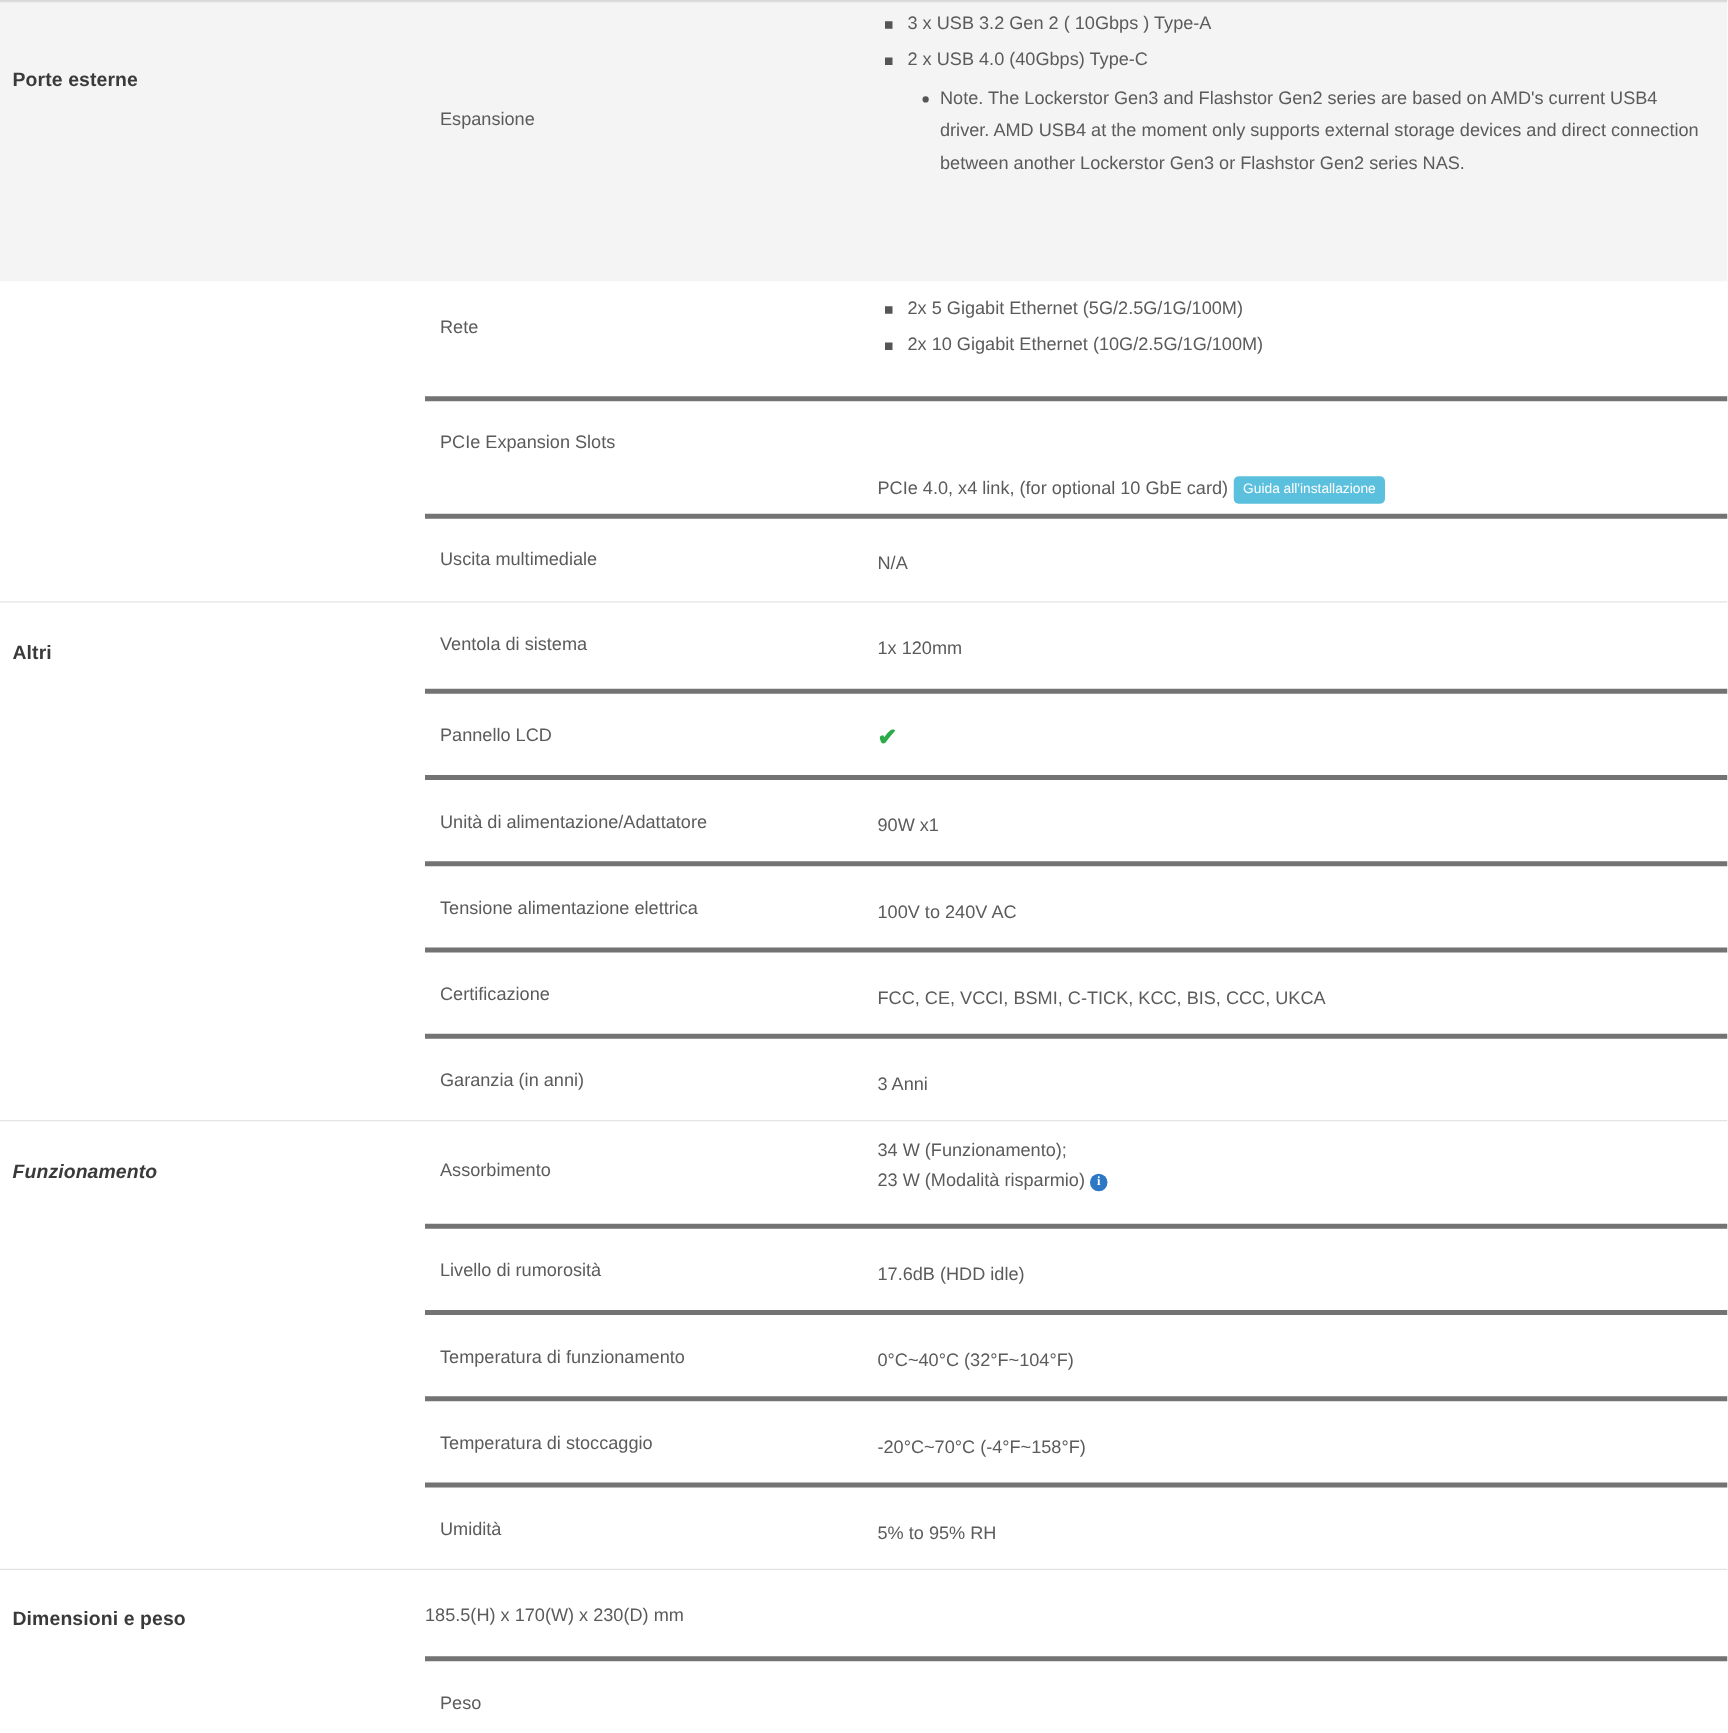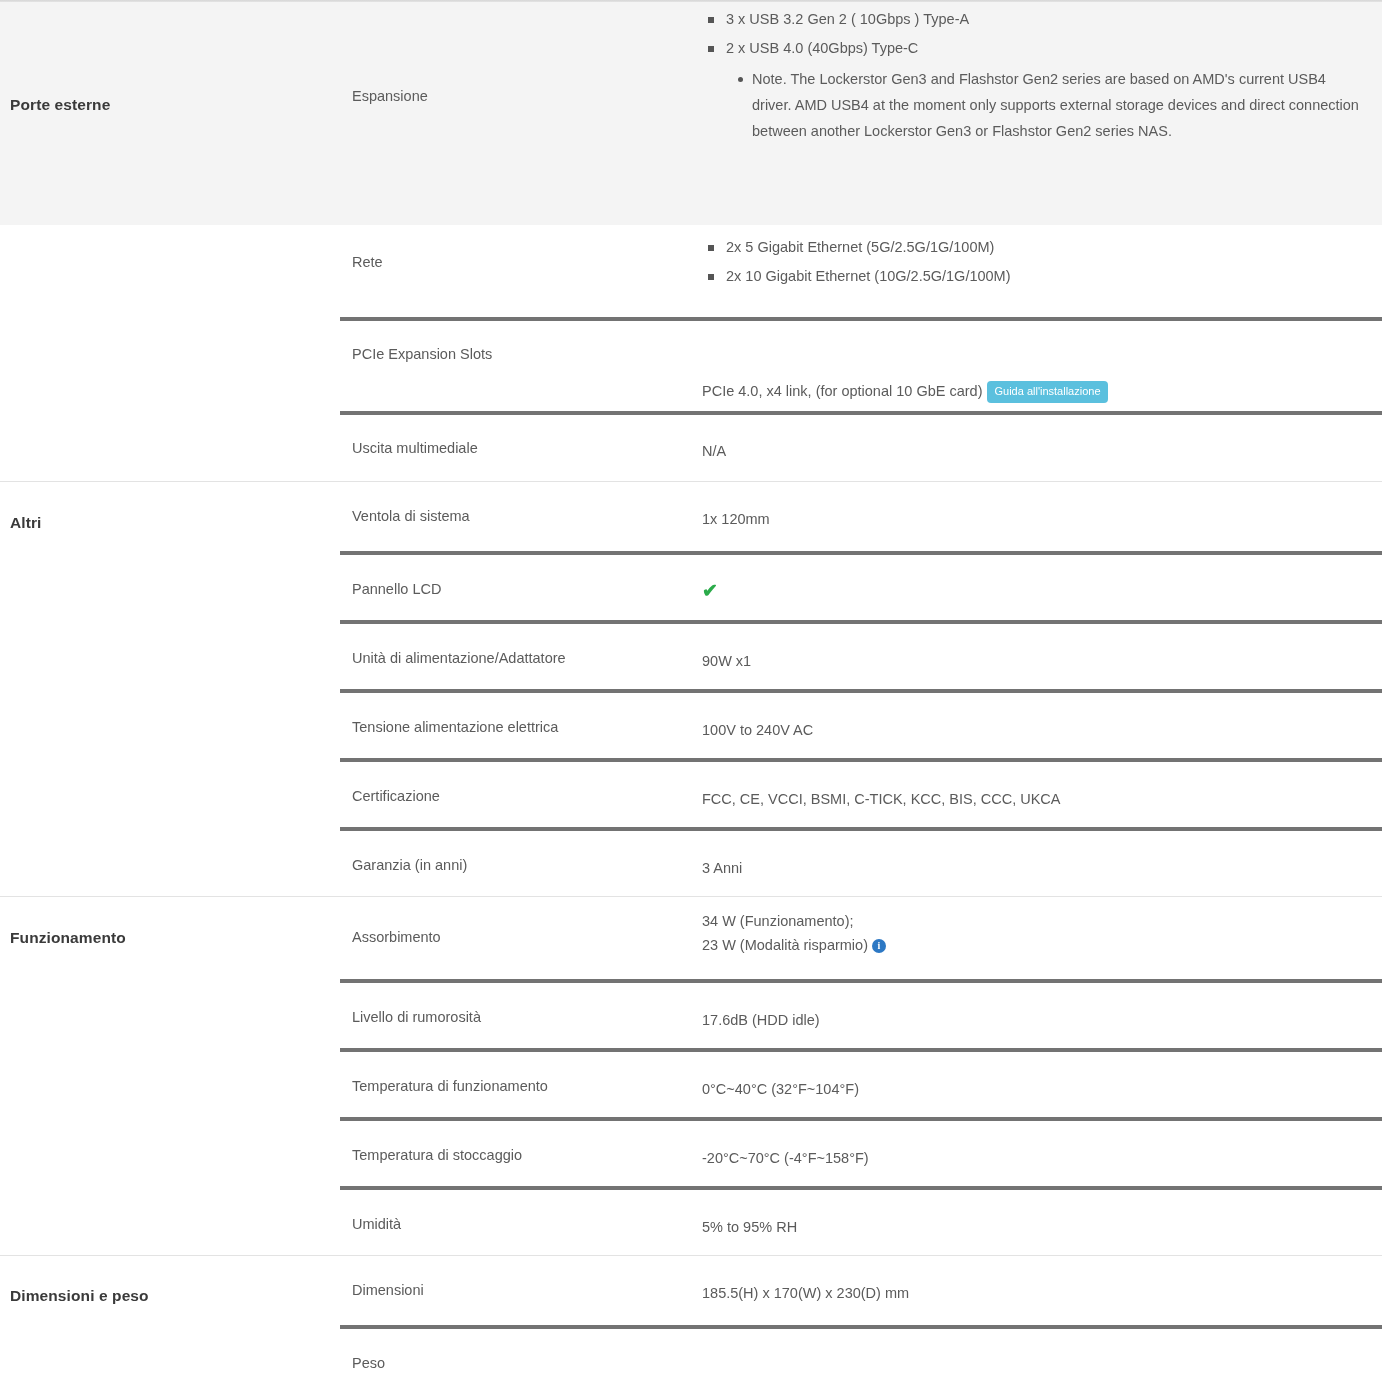--- a/index.html
+++ b/index.html
@@ -137,39 +137,39 @@
     text-align: center;
     font-family: "Liberation Serif", serif;
     vertical-align: 1px;
     margin-left: 4px;
     cursor: pointer;
   }
   .vline { display: block; }
 
   
   #sec-porte .rows-cell .row.first { min-height: 225px; padding-top: 0; }
-  #sec-porte .section-title-cell { padding-top: 96px; }
+  #sec-porte .section-title-cell { padding-top: 56px; }
   #sec-porte .rows-cell .row.first .row-label { padding-top: 88px; }
   #sec-porte .rows-cell .row.first .row-value { padding-top: 8px; }
 
   #sec-nonamed .rows-cell .row { min-height: 70px; }
   #sec-nonamed .rows-cell .row.r-rete { min-height: 92px; }
   #sec-nonamed .rows-cell .row.r-rete .row-label { padding-top: 29px; }
   #sec-nonamed .rows-cell .row.r-rete .row-value { padding-top: 11px; }
   #sec-nonamed .rows-cell .row.r-pcie .row-label,
   #sec-nonamed .rows-cell .row.r-pcie .row-value { padding-top: 25px; }
   #sec-nonamed .rows-cell .row.r-usc .row-label,
   #sec-nonamed .rows-cell .row.r-usc .row-value { padding-top: 25px; }
 
   #sec-altri .section-title-cell { padding-top: 32px; }
   #sec-altri .rows-cell .row { min-height: 69px; }
   #sec-altri .rows-cell .row .row-label,
   #sec-altri .rows-cell .row .row-value { padding-top: 26px; }
 
-  #sec-funz .section-title-cell { padding-top: 32px; }
+  #sec-funz .section-title-cell { padding-top: 32px; font-style: italic; }
   #sec-funz .rows-cell .row { min-height: 69px; }
   #sec-funz .rows-cell .row .row-label,
   #sec-funz .rows-cell .row .row-value { padding-top: 26px; }
   #sec-funz .rows-cell .row.r-assorb { min-height: 82px; }
   #sec-funz .rows-cell .row.r-assorb .row-label { padding-top: 32px; }
   #sec-funz .rows-cell .row.r-assorb .row-value { padding-top: 13px; }
 
   #sec-dim .section-title-cell { padding-top: 31px; }
   #sec-dim .rows-cell .row { min-height: 69px; }
   #sec-dim .rows-cell .row .row-label,
@@ -315,21 +315,20 @@
     </div>
   </div>
 
   <div class="section last" id="sec-dim">
     <div class="section-title-cell">
       <div class="section-title">Dimensioni e peso</div>
     </div>
     <div class="rows-cell">
 
       <div class="row first">
-        <div class="row-label">Dimensioni</div>
         <div class="row-value">185.5(H) x 170(W) x 230(D) mm</div>
       </div>
 
       <div class="row">
         <div class="row-label">Peso</div>
         <div class="row-value">
           <span>3.2 kg / 7.06 lb</span><span class="badge">Contenuto della confezione</span>
         </div>
       </div>
 

